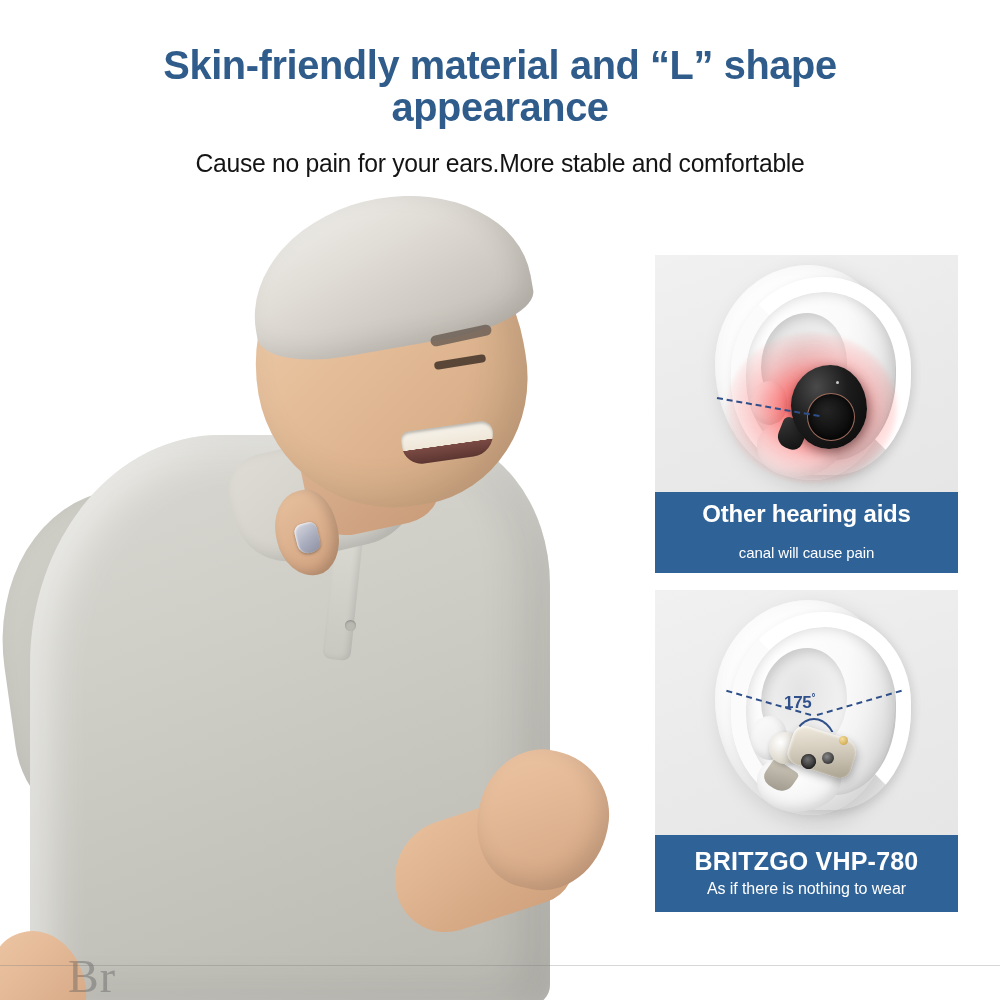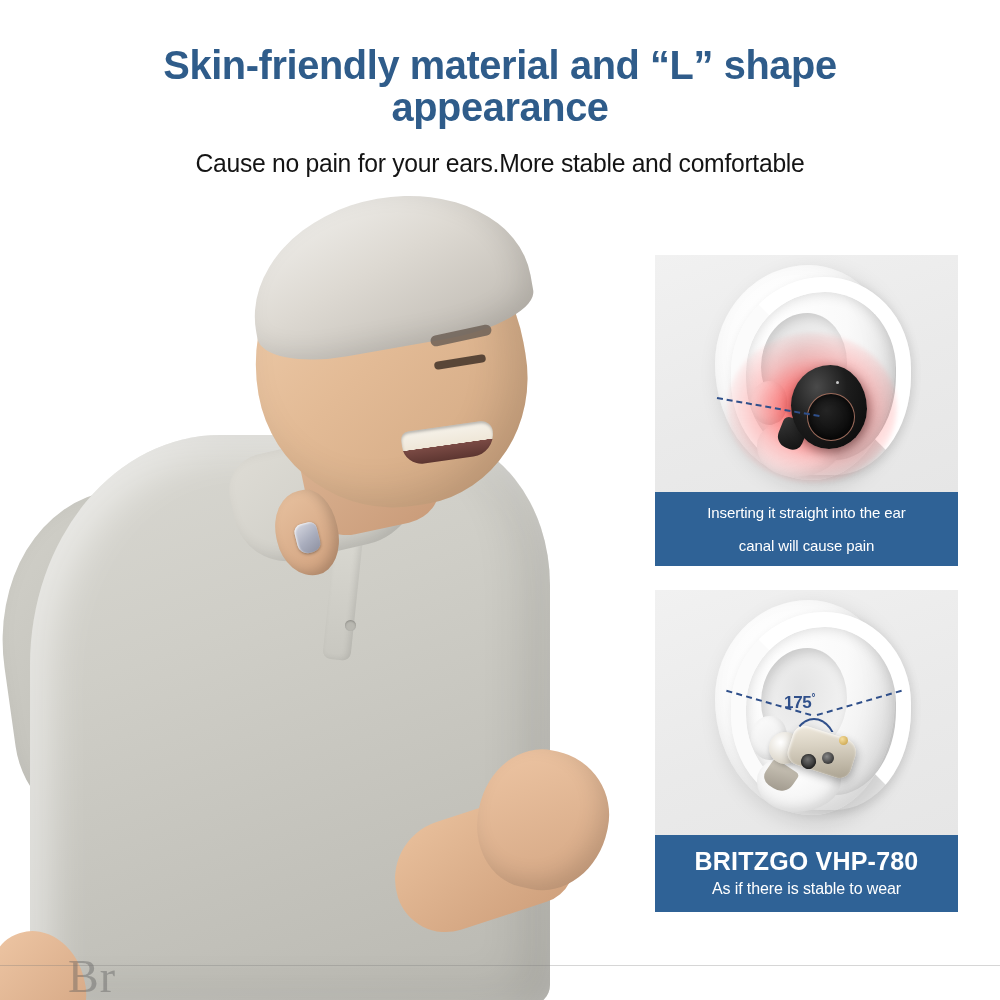--- a/index.html
+++ b/index.html
@@ -536,21 +536,21 @@
       <div class="ear-lobe"></div>
       <div class="pain-glow"></div>
       <div class="bud-stem"></div>
       <div class="bud"></div>
       <div class="bud-ring"></div>
       <div class="bud-dot"></div>
       <div class="dash-line-1"></div>
     </div>
   </div>
   <div class="caption">
-    <div class="caption-sub">Inserting it straight into the ear</div>
+    <div class="caption-title">Other hearing aids</div>
     <div class="caption-sub" style="margin-top:16px">canal will cause pain</div>
   </div>
 </div>
 
 <div class="panel panel-2">
   <div class="panel-img">
     <div class="ear3d">
       <div class="ear-outer"></div>
       <div class="ear-helix"></div>
       <div class="ear-antihelix"></div>
@@ -563,15 +563,15 @@
       <div class="aid-grill2"></div>
       <div class="aid-gold"></div>
       <div class="angle-arm-l"></div>
       <div class="angle-arm-r"></div>
       <div class="angle-arc"></div>
       <div class="angle-label"><span>175</span><sup>°</sup></div>
     </div>
   </div>
   <div class="caption caption-2">
     <div class="caption-title">BRITZGO VHP-780</div>
-    <div class="caption-sub">As if there is stable to wear</div>
+    <div class="caption-sub">As if there is nothing to wear</div>
   </div>
 </div>
 
 </body></html>

